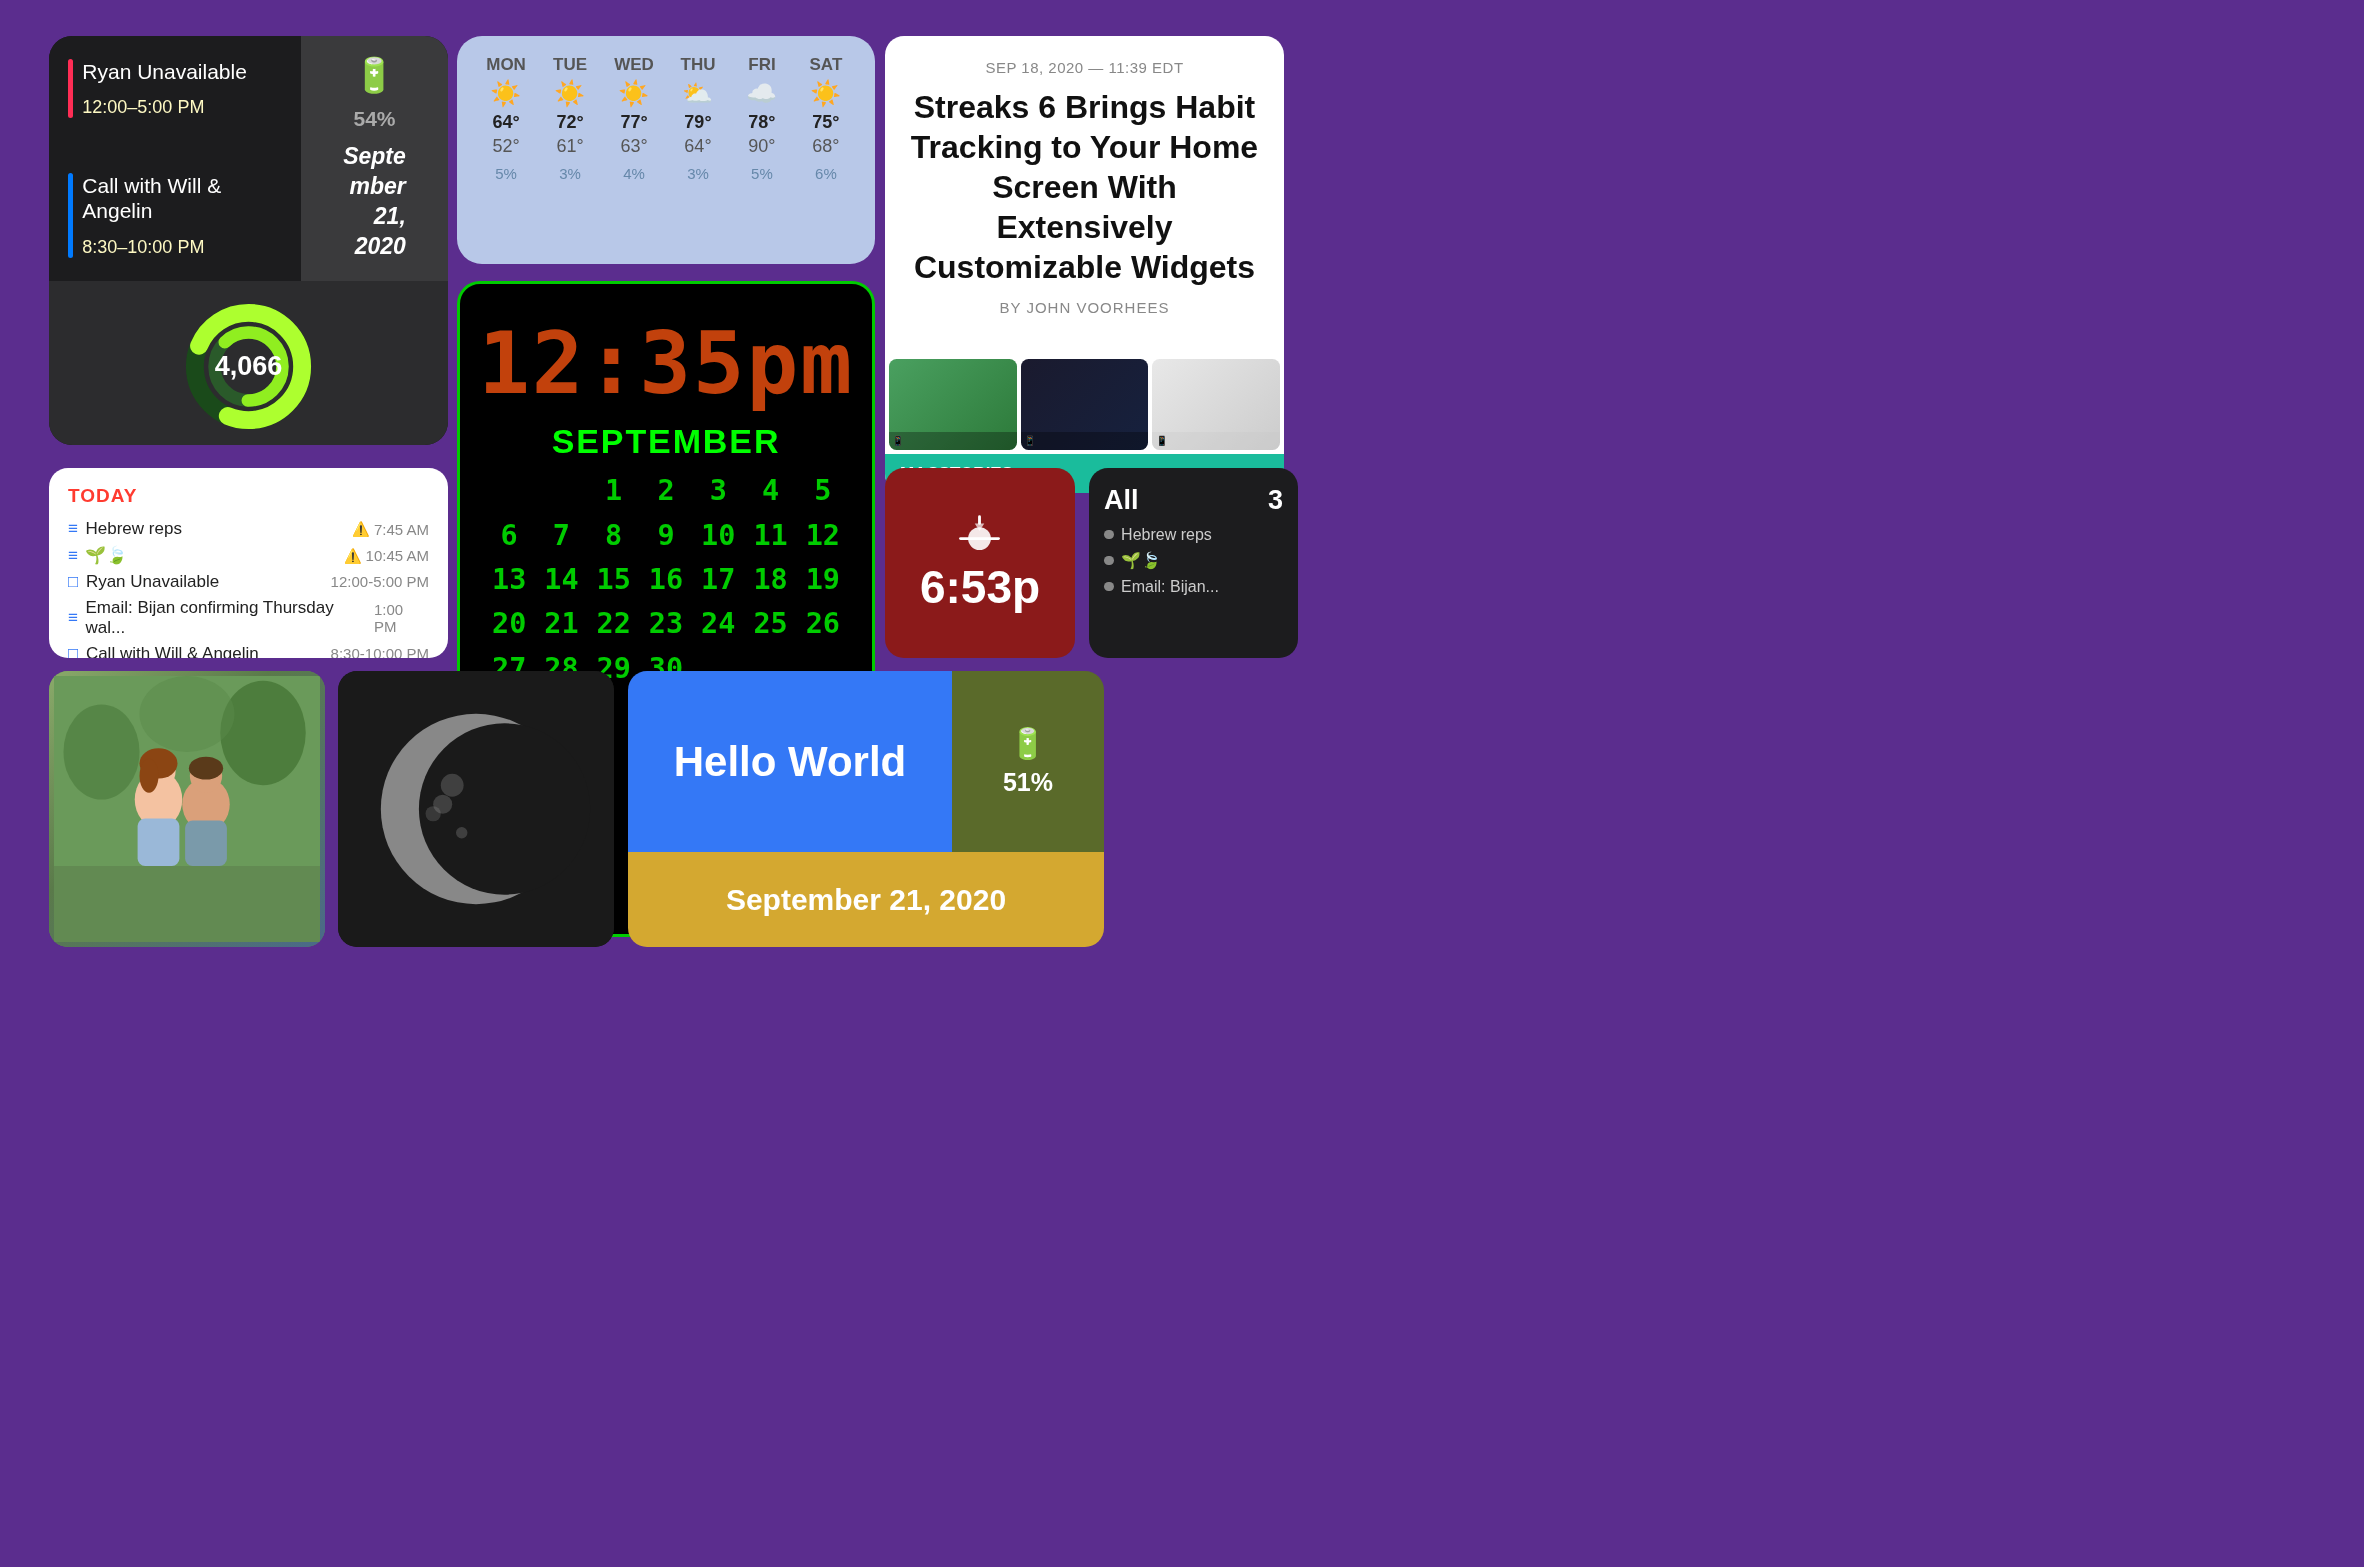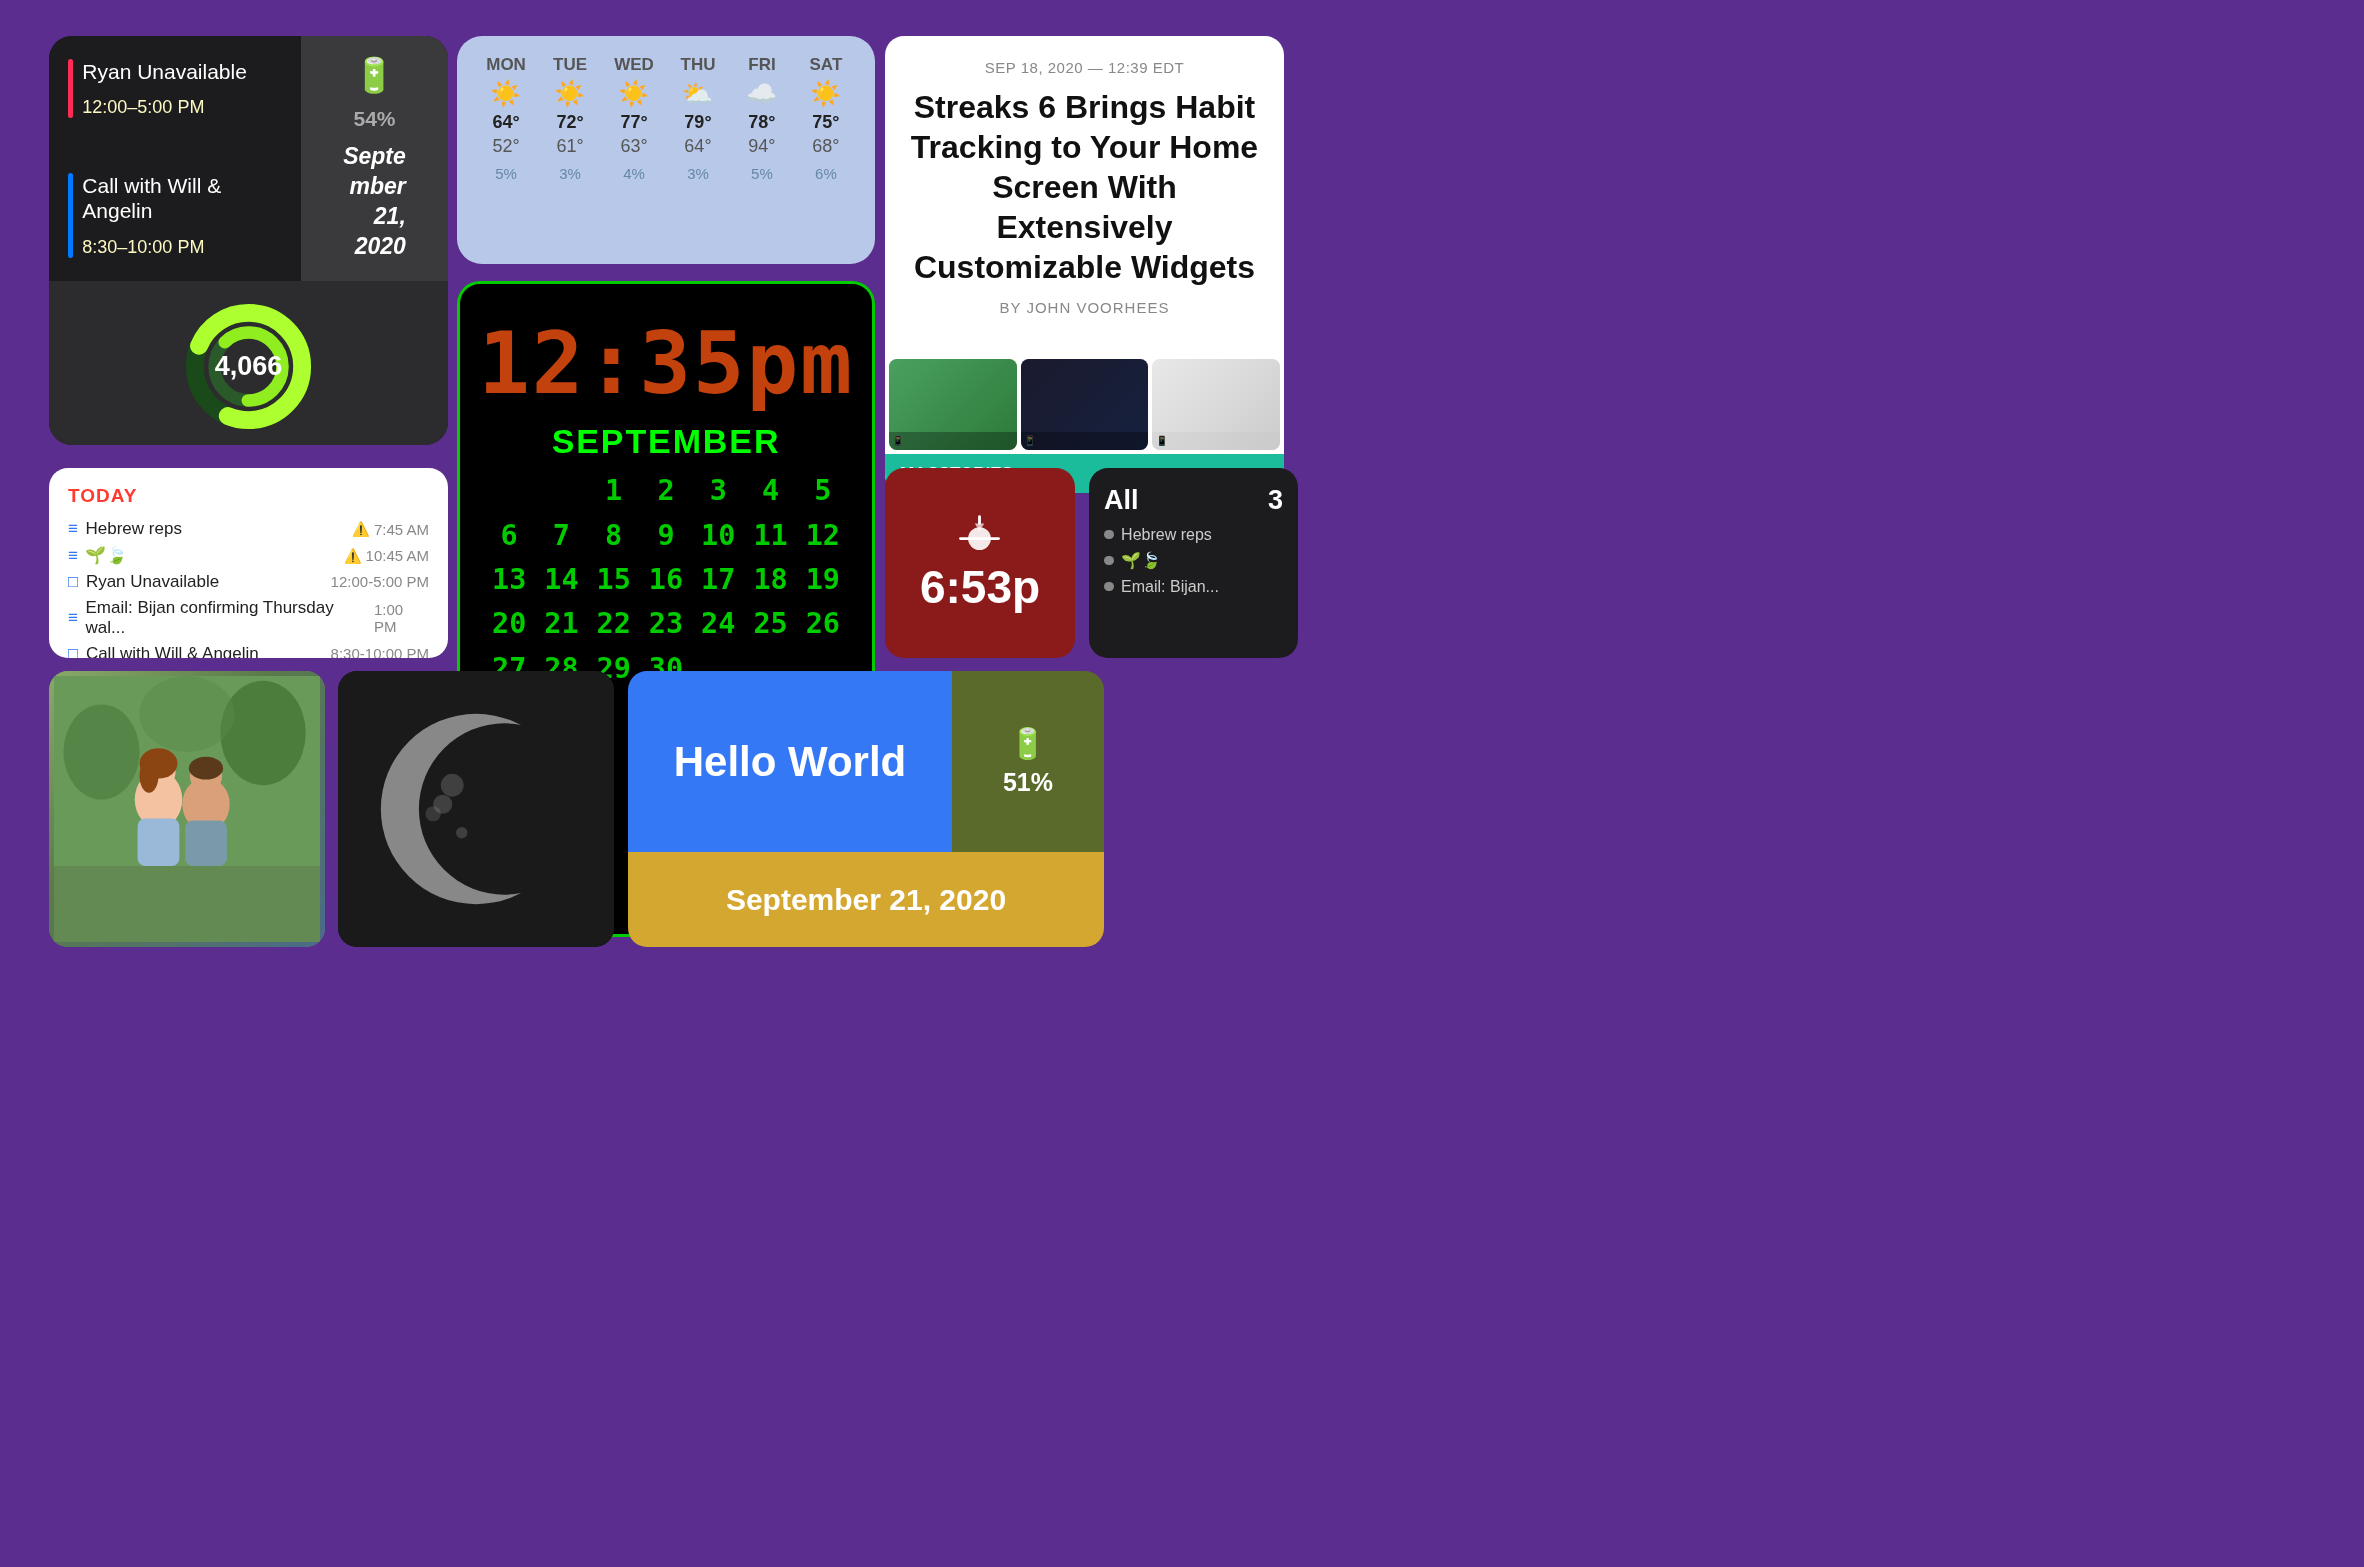--- a/index.html
+++ b/index.html
@@ -527,21 +527,21 @@
       <div class="weather-day">THU</div>
       <div class="weather-icon">⛅</div>
       <div class="weather-high">79°</div>
       <div class="weather-low">64°</div>
       <div class="weather-precip">3%</div>
     </div>
       <div class="weather-col">
       <div class="weather-day">FRI</div>
       <div class="weather-icon">☁️</div>
       <div class="weather-high">78°</div>
-      <div class="weather-low">94°</div>
+      <div class="weather-low">90°</div>
       <div class="weather-precip">5%</div>
     </div>
       <div class="weather-col">
       <div class="weather-day">SAT</div>
       <div class="weather-icon">☀️</div>
       <div class="weather-high">75°</div>
       <div class="weather-low">68°</div>
       <div class="weather-precip">6%</div>
     </div>
     </div>
@@ -582,21 +582,21 @@
       <div class="cal-cell">26</div>
       <div class="cal-cell">27</div>
       <div class="cal-cell">28</div>
       <div class="cal-cell">29</div>
       <div class="cal-cell">30</div>
     </div>
 </div>
 
 <div class="widget" id="widget-news">
   <div class="news-content">
-    <div class="news-date">SEP 18, 2020 — 12:39 EDT</div>
+    <div class="news-date">SEP 18, 2020 — 11:39 EDT</div>
     <div class="news-title">Streaks 6 Brings Habit Tracking to Your Home Screen With Extensively Customizable Widgets</div>
     <div class="news-author">BY JOHN VOORHEES</div>
   </div>
   <div class="news-images">
     <div class="news-img news-img-1">
       <div style="background:rgba(0,0,0,0.3);width:100%;padding:3.8px;font-size:9.5px;color:white;">📱</div>
     </div>
     <div class="news-img news-img-2">
       <div style="background:rgba(0,0,0,0.3);width:100%;padding:3.8px;font-size:9.5px;color:white;">📱</div>
     </div>

